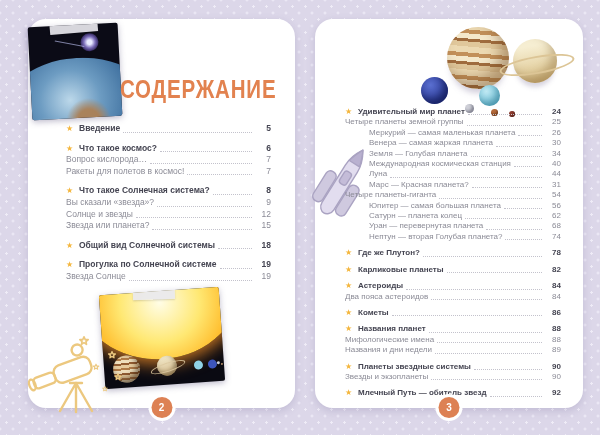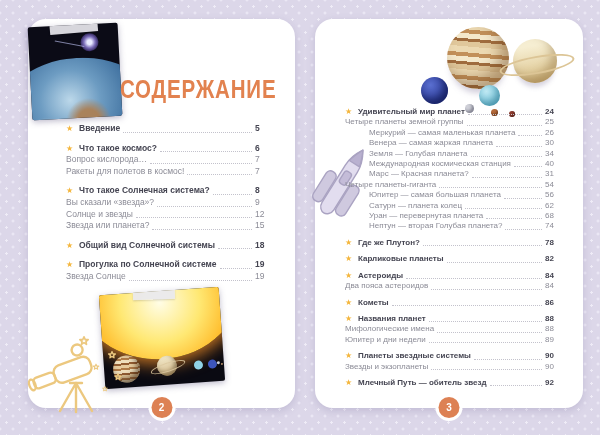--- a/index.html
+++ b/index.html
@@ -24,21 +24,21 @@
   
   .toc { position:absolute; }
   .page--left  .toc { left:38px; right:24px; top:104px; }
   .page--right .toc { left:30px; right:22px; top:88px; }
   .toc-row { display:flex; align-items:flex-end; }
   .page--left  .toc-row { font-size:8.5px; line-height:11.6px; }
   .page--right .toc-row { font-size:8px;   line-height:10.4px; }
   .toc-row.gap { margin-top:8px; }
   .page--right .toc-row.gap { margin-top:6px; }
   .toc-row .lbl { white-space:nowrap; color:#8b8b96; }
-  .toc-row .pg  { min-width:16px; text-align:left; color:#8b8b96; }
+  .toc-row .pg  { min-width:16px; text-align:right; color:#8b8b96; }
   .toc-row.lvl1 .lbl, .toc-row.lvl1 .pg { color:#454552; font-weight:bold; }
   .toc-row.lvl3 { padding-left:24px; }
   .toc-row .star {
     width:13px; color:#f4b63d; font-size:8px; line-height:inherit;
     flex:0 0 13px;
   }
   .toc-row .leader {
     flex:1 1 auto; border-bottom:1.3px dotted #c3c2cc; margin:0 3px 2px 3px;
     min-width:8px;
   }
@@ -304,20 +304,25 @@
         <span class="lbl">Земля — Голубая планета</span>
         <span class="leader"></span>
         <span class="pg">34</span>
       </div>
       <div class="toc-row lvl3">
         <span class="lbl">Международная космическая станция</span>
         <span class="leader"></span>
         <span class="pg">40</span>
       </div>
       <div class="toc-row lvl3">
+        <span class="lbl">Луна</span>
+        <span class="leader"></span>
+        <span class="pg">44</span>
+      </div>
+      <div class="toc-row lvl3">
         <span class="lbl">Марс — Красная планета?</span>
         <span class="leader"></span>
         <span class="pg">31</span>
       </div>
       <div class="toc-row lvl2">
         <span class="lbl">Четыре планеты-гиганта</span>
         <span class="leader"></span>
         <span class="pg">54</span>
       </div>
       <div class="toc-row lvl3">
@@ -374,21 +379,21 @@
         <span class="lbl">Названия планет</span>
         <span class="leader"></span>
         <span class="pg">88</span>
       </div>
       <div class="toc-row lvl2">
         <span class="lbl">Мифологические имена</span>
         <span class="leader"></span>
         <span class="pg">88</span>
       </div>
       <div class="toc-row lvl2">
-        <span class="lbl">Юпитер и дни недели</span>
+        <span class="lbl">Названия и дни недели</span>
         <span class="leader"></span>
         <span class="pg">89</span>
       </div>
       <div class="toc-row lvl1 gap">
         <span class="star">★</span>
         <span class="lbl">Планеты звездные системы</span>
         <span class="leader"></span>
         <span class="pg">90</span>
       </div>
       <div class="toc-row lvl2">

